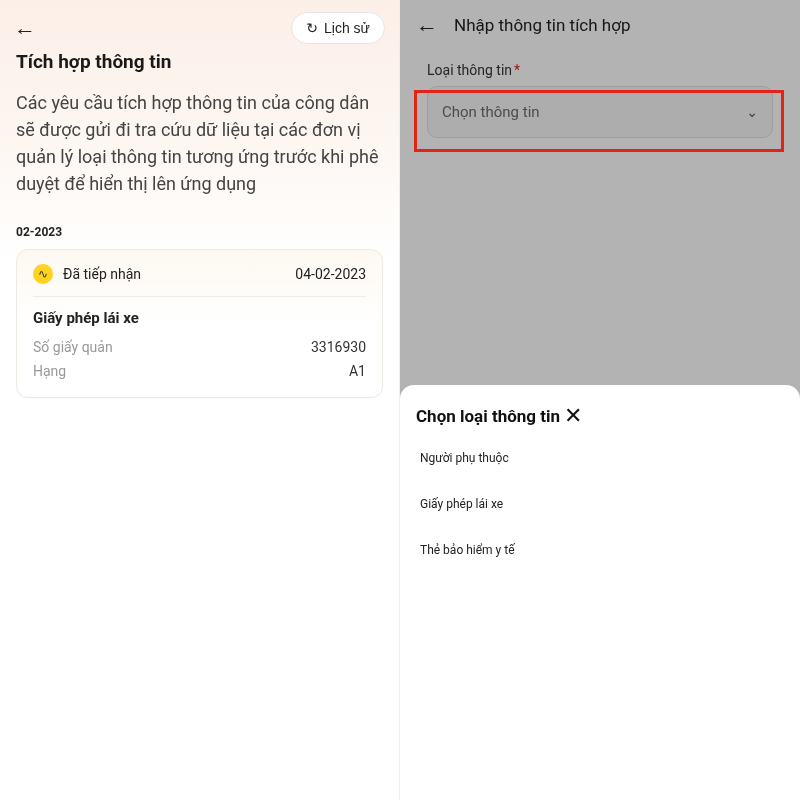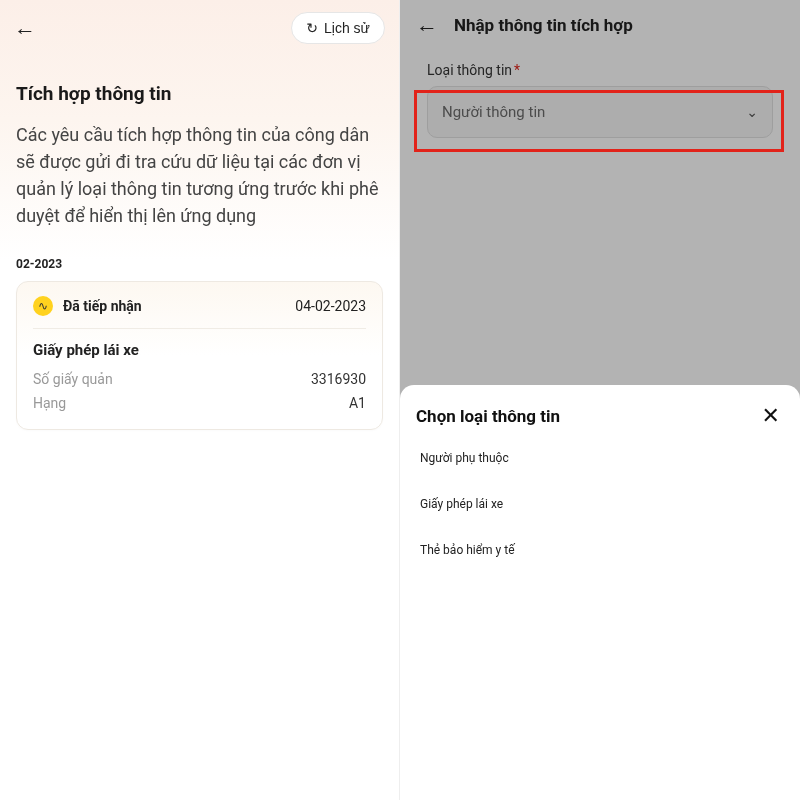--- a/index.html
+++ b/index.html
@@ -46,21 +46,20 @@
     color: #222;
     display: flex;
     align-items: center;
     gap: 6px;
   }
   .page-title {
     font-size: 19px;
     font-weight: 700;
     color: #1a1a1a;
     padding: 0 16px 12px 16px;
-    margin-top: 32px;
   }
   .desc {
     font-size: 18px;
     line-height: 1.5;
     color: #444;
     padding: 4px 16px 14px 16px;
   }
   .create-btn-wrap {
     padding: 0 16px 18px 16px;
   }
@@ -106,21 +105,20 @@
   .status-dot {
     width: 20px; height: 20px;
     background: #ffd21f;
     border-radius: 50%;
     display: flex; align-items: center; justify-content: center;
     font-size: 12px; color: #333;
   }
   .status-text {
     font-size: 14px;
     color: #222;
-    font-weight: bold;
   }
   .card-date {
     margin-left: auto;
     font-size: 14px;
     color: #222;
   }
   .card-title {
     font-size: 15px;
     font-weight: 700;
     color: #222;
@@ -143,21 +141,21 @@
     filter: brightness(0.72) grayscale(0.05);
   }
   .r-header {
     display: flex;
     align-items: center;
     padding: 14px 16px 12px 16px;
     gap: 10px;
   }
   .r-title {
     font-size: 17px;
-    font-weight: 700;
+    font-weight: 400;
     color: #222;
   }
   .r-body {
     padding: 14px 27px;
   }
   .field-label {
     font-size: 14px;
     color: #333;
     margin-bottom: 8px;
   }
@@ -188,21 +186,21 @@
     top: 385px;
     background: #fff;
     border-top-left-radius: 14px;
     border-top-right-radius: 14px;
     padding: 18px 16px;
     z-index: 5;
   }
   .sheet-head {
     display: flex;
     align-items: center;
-    justify-content: space-between;
+    justify-content: flex-start;
     margin-bottom: 6px;
   }
   .sheet-title {
     font-size: 17px;
     font-weight: 700;
     color: #111;
   }
   .sheet-close {
     font-size: 22px;
     color: #111;
@@ -256,21 +254,21 @@
     <div class="r-header">
       <span class="back-arrow">←</span>
       <span class="r-title">Nhập thông tin tích hợp</span>
     </div>
     <div class="r-body">
       <div class="field-label">
         <span>Loại thông tin</span><span class="req">*</span>
       </div>
       <div class="dropdown-wrap">
         <div class="dropdown">
-          <span>Người thông tin</span>
+          <span>Chọn thông tin</span>
           <span class="chev">⌄</span>
         </div>
       </div>
     </div>
   </div>
 
   <div class="hl-red-rect" style="left:14px; top:90px; width:370px; height:62px;"></div>
 
   <div class="sheet">
     <div class="sheet-head">

